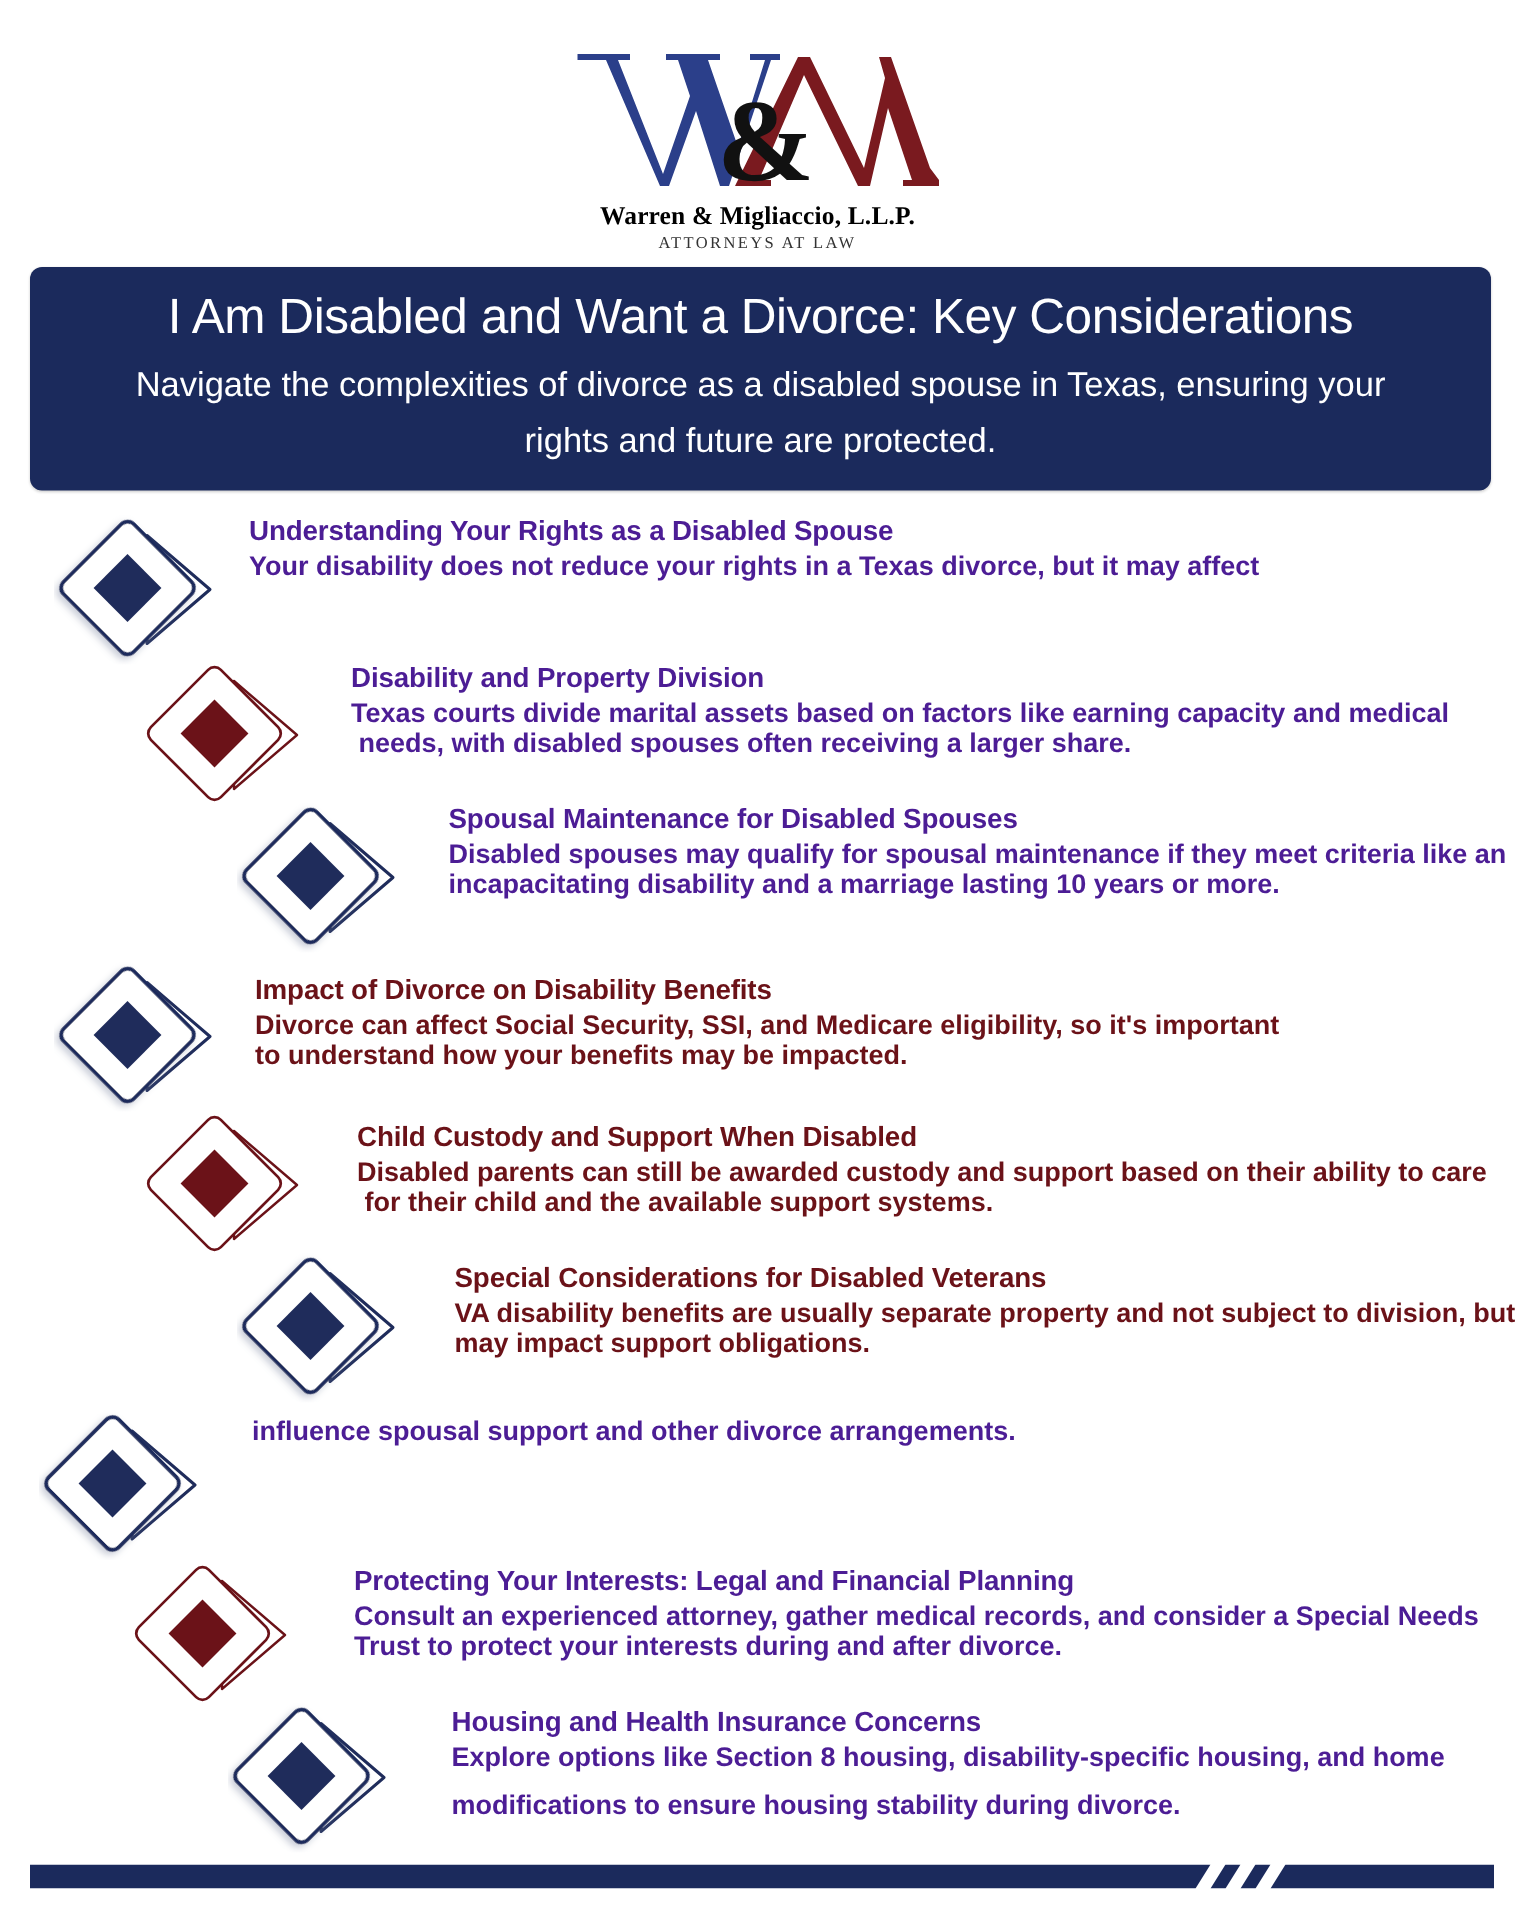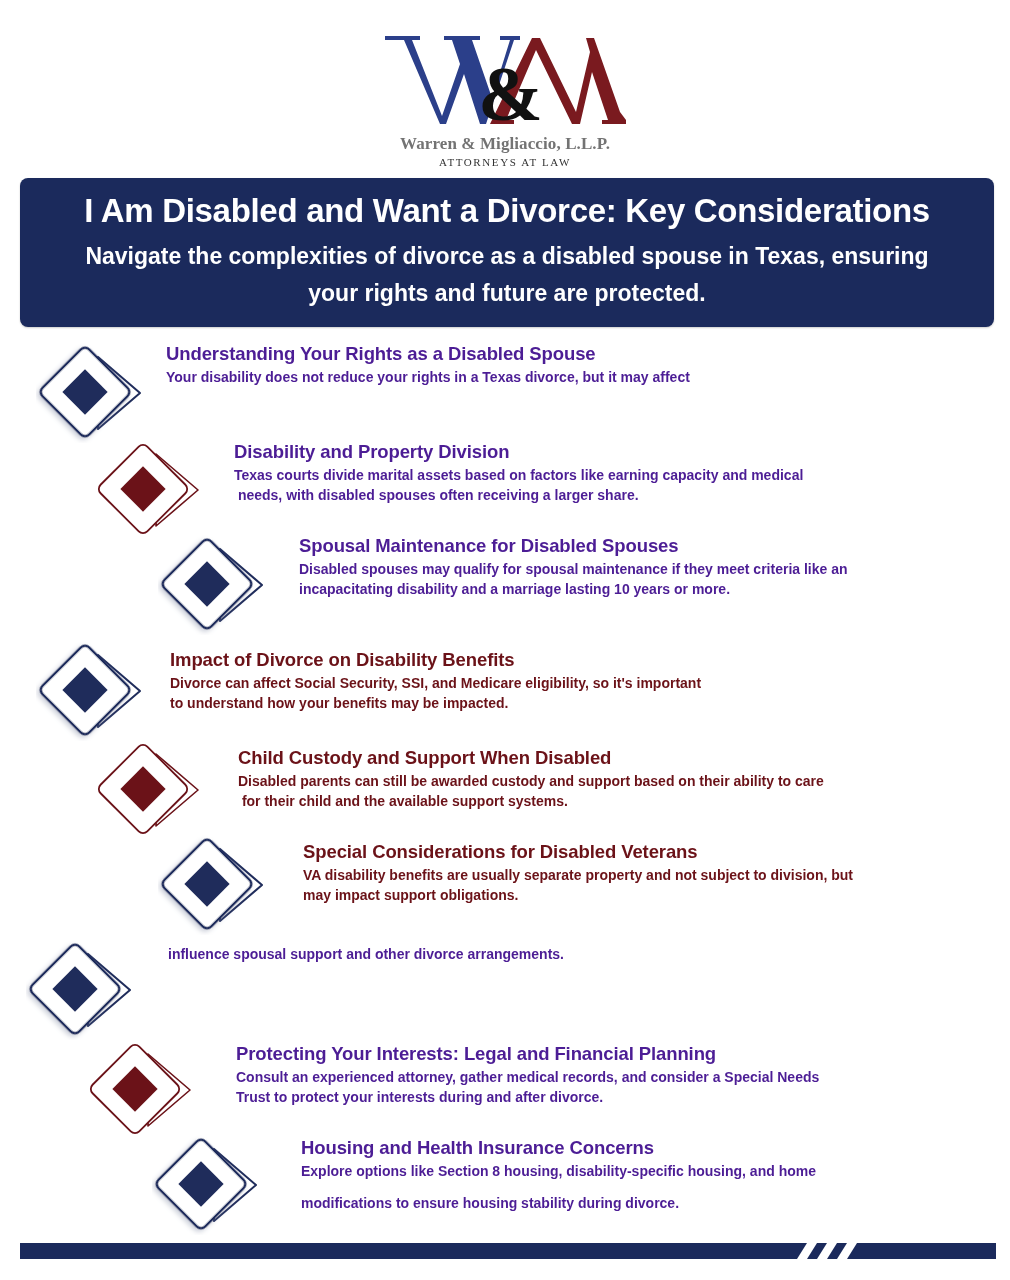--- a/index.html
+++ b/index.html
@@ -6,48 +6,48 @@
   body {
     width: 1010px; height: 1280px; position: relative; overflow: hidden;
     background: #ffffff;
     font-family: "Liberation Sans", "DejaVu Sans", sans-serif;
   }
   .logo { position: absolute; left: 380px; top: 28px; width: 250px; height: 145px; }
   .logo svg { display: block; }
   .logo-firm {
     position: absolute; left: 0; top: 106px; width: 250px; text-align: center;
     font-family: "Liberation Serif", "DejaVu Serif", serif; font-weight: bold;
-    font-size: 17px; color: #737373; letter-spacing: 0.1px;
+    font-size: 17px; color: #000000; letter-spacing: 0.1px;
   }
   .logo-sub {
     position: absolute; left: 0; top: 128px; width: 250px; text-align: center;
     font-family: "Liberation Serif", "DejaVu Serif", serif;
     font-size: 11px; color: #333; letter-spacing: 1.6px;
   }
   .banner {
     position: absolute; left: 20px; top: 178px; width: 974px; height: 149px;
     background: #1b2a5c; border-radius: 8px; color: #fff; text-align: center;
     box-shadow: 0 1px 2px rgba(0,0,0,0.2);
   }
   .banner-title {
     position: absolute; left: 0; right: 0; top: 14px;
-    font-size: 33px; font-weight: bold; letter-spacing: -0.3px;
+    font-size: 33px; font-weight: normal; letter-spacing: -0.3px;
   }
   .banner-sub {
     position: absolute; left: 40px; right: 40px; top: 60px;
-    font-size: 23px; font-weight: bold; line-height: 37px;
+    font-size: 23px; font-weight: normal; line-height: 37px;
   }
   .item { position: absolute; }
   .item .icon { position: absolute; }
   .item .text { position: absolute; }
   .item-title {
     font-size: 18.5px; font-weight: bold; white-space: nowrap; letter-spacing: -0.1px;
   }
   .item-body {
-    font-size: 14px; font-weight: bold; line-height: 20px; margin-top: 2px; white-space: nowrap;
+    font-size: 18px; font-weight: bold; line-height: 20px; margin-top: 2px; white-space: nowrap;
   }
   .navy { color: #4c1d95; }
   .red { color: #6b1218; }
   .bottom-bar { position: absolute; left: 20px; top: 1243px; width: 976px; height: 16px; }
 </style>
 </head>
 <body>
 
 <div class="logo">
   <svg width="250" height="105" viewBox="0 0 250 105">

